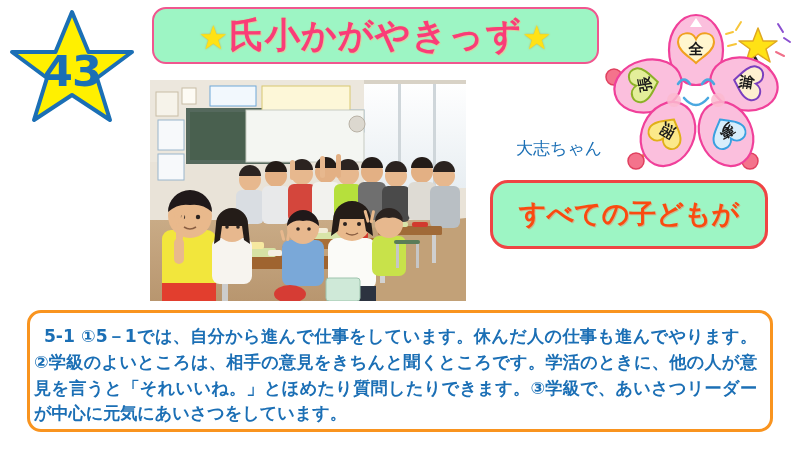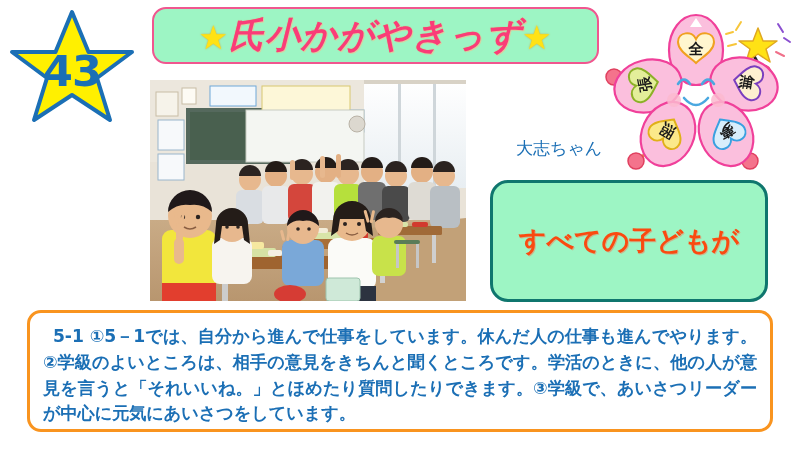--- a/index.html
+++ b/index.html
@@ -62,21 +62,20 @@
     box-sizing: border-box;
   }
   .title-text {
     font-size: 35px;
     font-weight: bold;
     color: #fa3c78;
     letter-spacing: 1px;
     text-shadow: 1px 1px 0 #d8d0a0, 0 0 1px #e0a060;
     white-space: nowrap;
     line-height: 1;
-    font-style: italic;
   }
   .title-star {
     color: #ffe215;
     font-size: 33px;
     text-shadow: 0 0 2px #d8a030;
     vertical-align: middle;
   }
 
   
   .photo {
@@ -116,23 +115,23 @@
     font-weight: bold;
     fill: #1a1a1a;
   }
 
   
   .slogan-box {
     position: absolute;
     left: 490px;
     top: 180px;
     width: 278px;
-    height: 122px;
+    height: 69px;
     background: #9df5c4;
-    border: 3px solid #0f766e;
+    border: 3px solid #ef4444;
     border-radius: 18px;
     box-sizing: border-box;
     display: flex;
     flex-direction: row;
     align-items: center;
     justify-content: center;
     gap: 2px;
   }
   .slogan-line {
     font-size: 27px;
@@ -147,21 +146,21 @@
   .text-panel {
     position: absolute;
     left: 27px;
     top: 310px;
     width: 746px;
     height: 122px;
     border: 3px solid #f9941f;
     border-radius: 14px;
     background: #ffffff;
     box-sizing: border-box;
-    padding: 11px 13px 8px 13px;
+    padding: 11px 13px 8px 4px;
   }
   .body-text {
     font-size: 17.2px;
     font-weight: bold;
     color: #1b6fb5;
     line-height: 1.50;
     letter-spacing: -0.1px;
     text-align: justify;
     margin: 0;
     text-indent: 10px;

